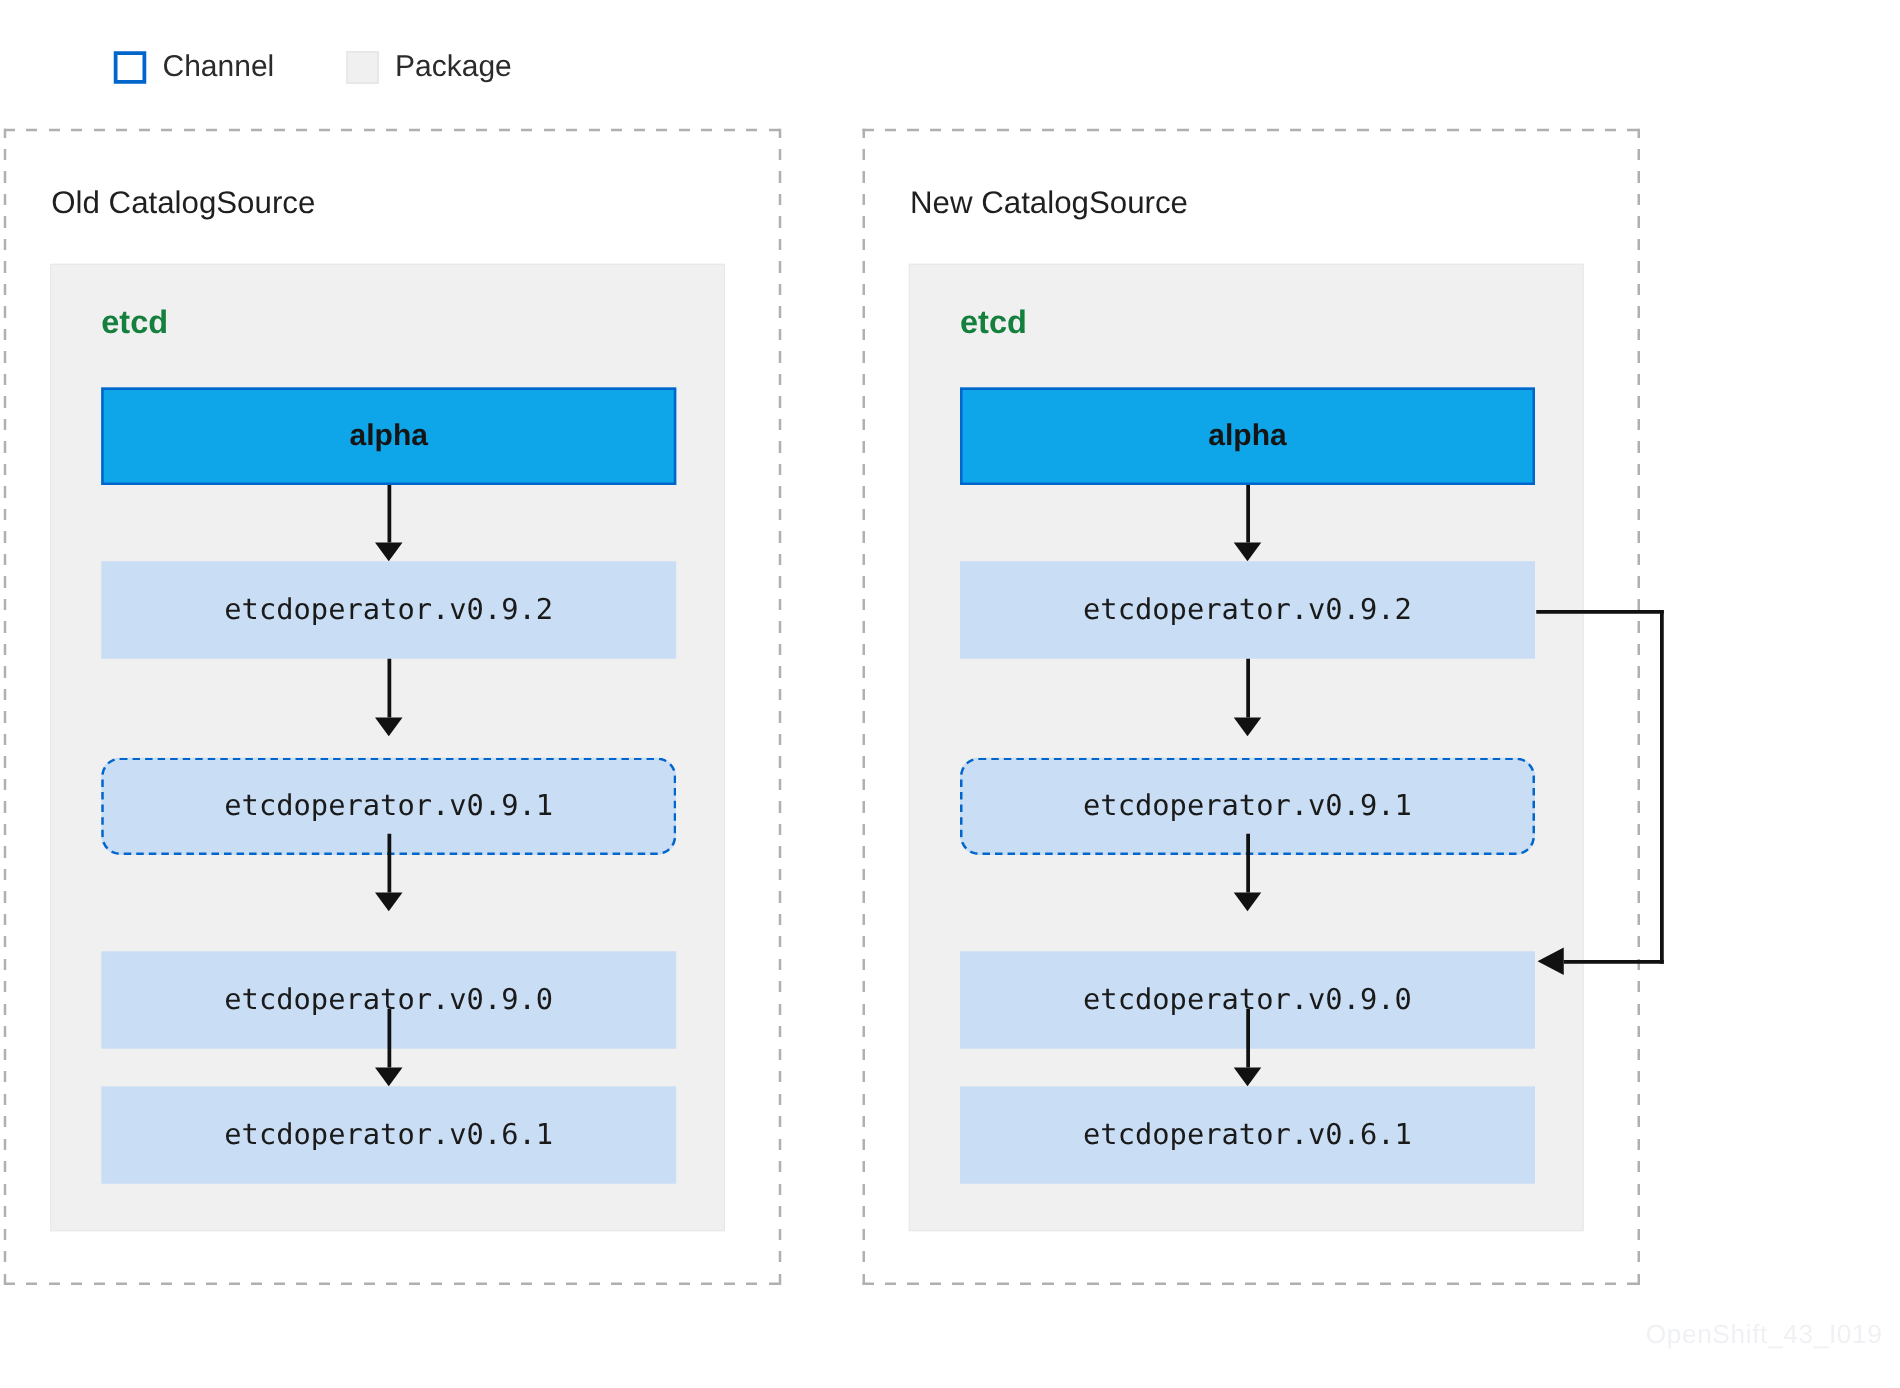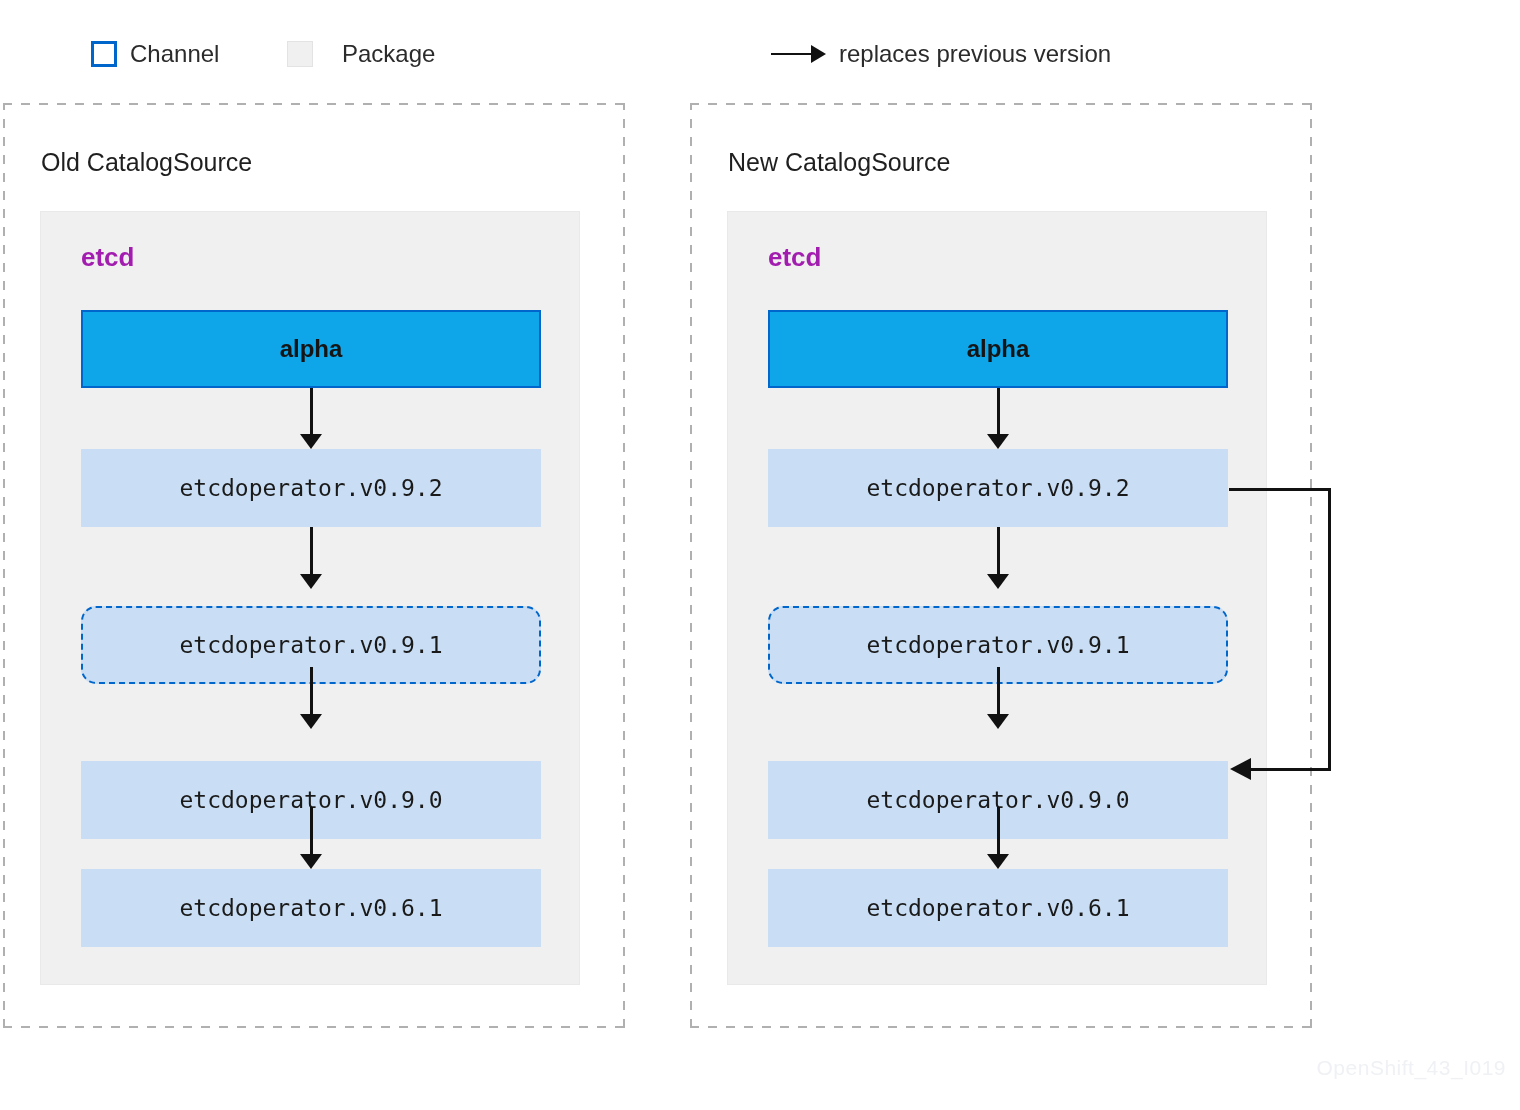--- a/index.html
+++ b/index.html
@@ -19,21 +19,21 @@
     top: 40px;
     height: 27px;
     display: flex;
     align-items: center;
     font-size: 24px;
     color: #2b2b2b;
     white-space: nowrap;
     padding-left: 12px;
   }
   .li-channel  { left: 79px; }
-  .li-package  { left: 275px; gap: 16px; }
+  .li-package  { left: 265px; }
   .li-csv      { left: 434px; }
   .li-replaces { left: 759px; }
   .swatch { width: 26px; height: 26px; margin-right: 13px; box-sizing: border-box; }
   .swatch.channel { background: #ffffff; border: 3px solid #0066cc; }
   .swatch.package { background: #f0f0f0; border: 1px solid #e3e3e3; }
   .swatch.csv     { background: #c9def4; }
   .legend-arrow { display: flex; align-items: center; margin-right: 13px; }
   .legend-arrow .la-line { width: 40px; height: 2px; background: #111111; }
   .legend-arrow .la-head {
     width: 0; height: 0;
@@ -79,21 +79,21 @@
     background: #f0f0f0;
     border: 1px solid #e9e9e9;
     box-sizing: border-box;
   }
   .package-name {
     position: absolute;
     left: 40px;
     top: 30px;
     font-size: 26px;
     font-weight: 700;
-    color: #a21caf;
+    color: #15803d;
   }
 
   .node {
     position: absolute;
     left: 40px;
     width: 460px;
     height: 78px;
     box-sizing: border-box;
     display: flex;
     align-items: center;
@@ -162,27 +162,20 @@
 <div class="canvas">
 
   <div class="legend-item li-channel">
     <span class="swatch channel"></span>
     <span>Channel</span>
   </div>
   <div class="legend-item li-package">
     <span class="swatch package"></span>
     <span>Package</span>
   </div>
-  <div class="legend-item li-replaces">
-    <span class="legend-arrow">
-      <span class="la-line"></span>
-      <span class="la-head"></span>
-    </span>
-    <span>replaces previous version</span>
-  </div>
 
   <section class="panel old">
     <div class="panel-title">Old CatalogSource</div>
     <div class="package-box">
       <div class="package-name">etcd</div>
 
       <div class="node channel-node">alpha</div>
 
       <div class="flow-arrow fa-1">
         <div class="shaft"></div>

